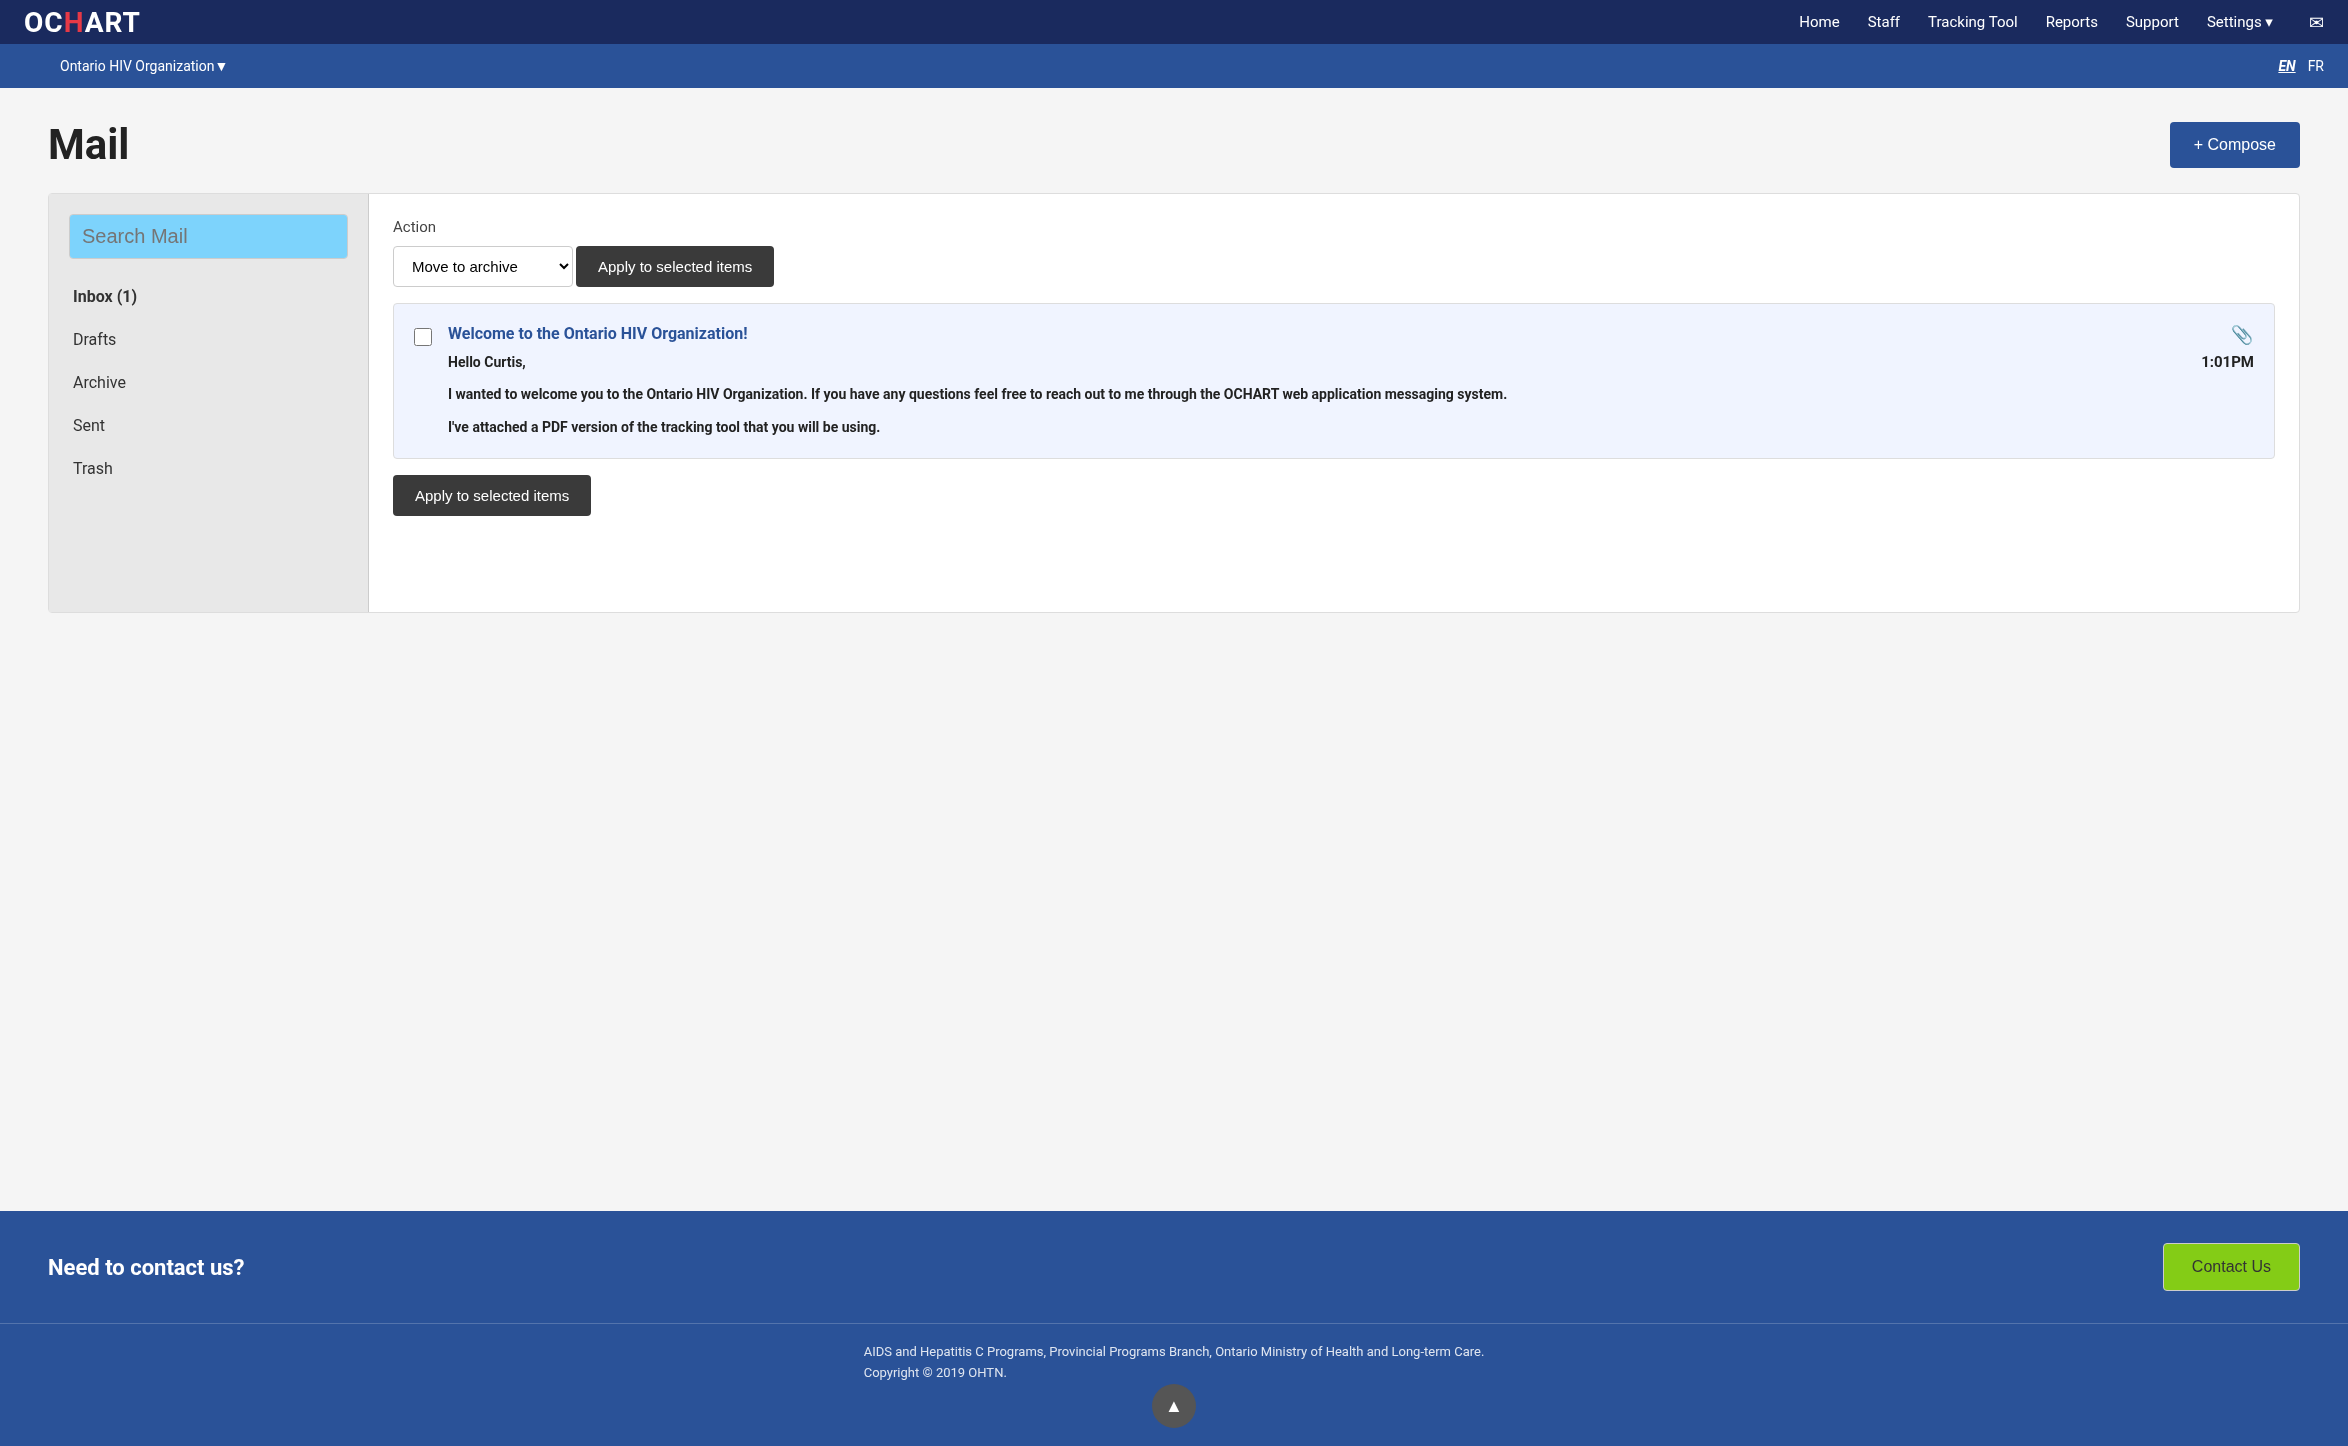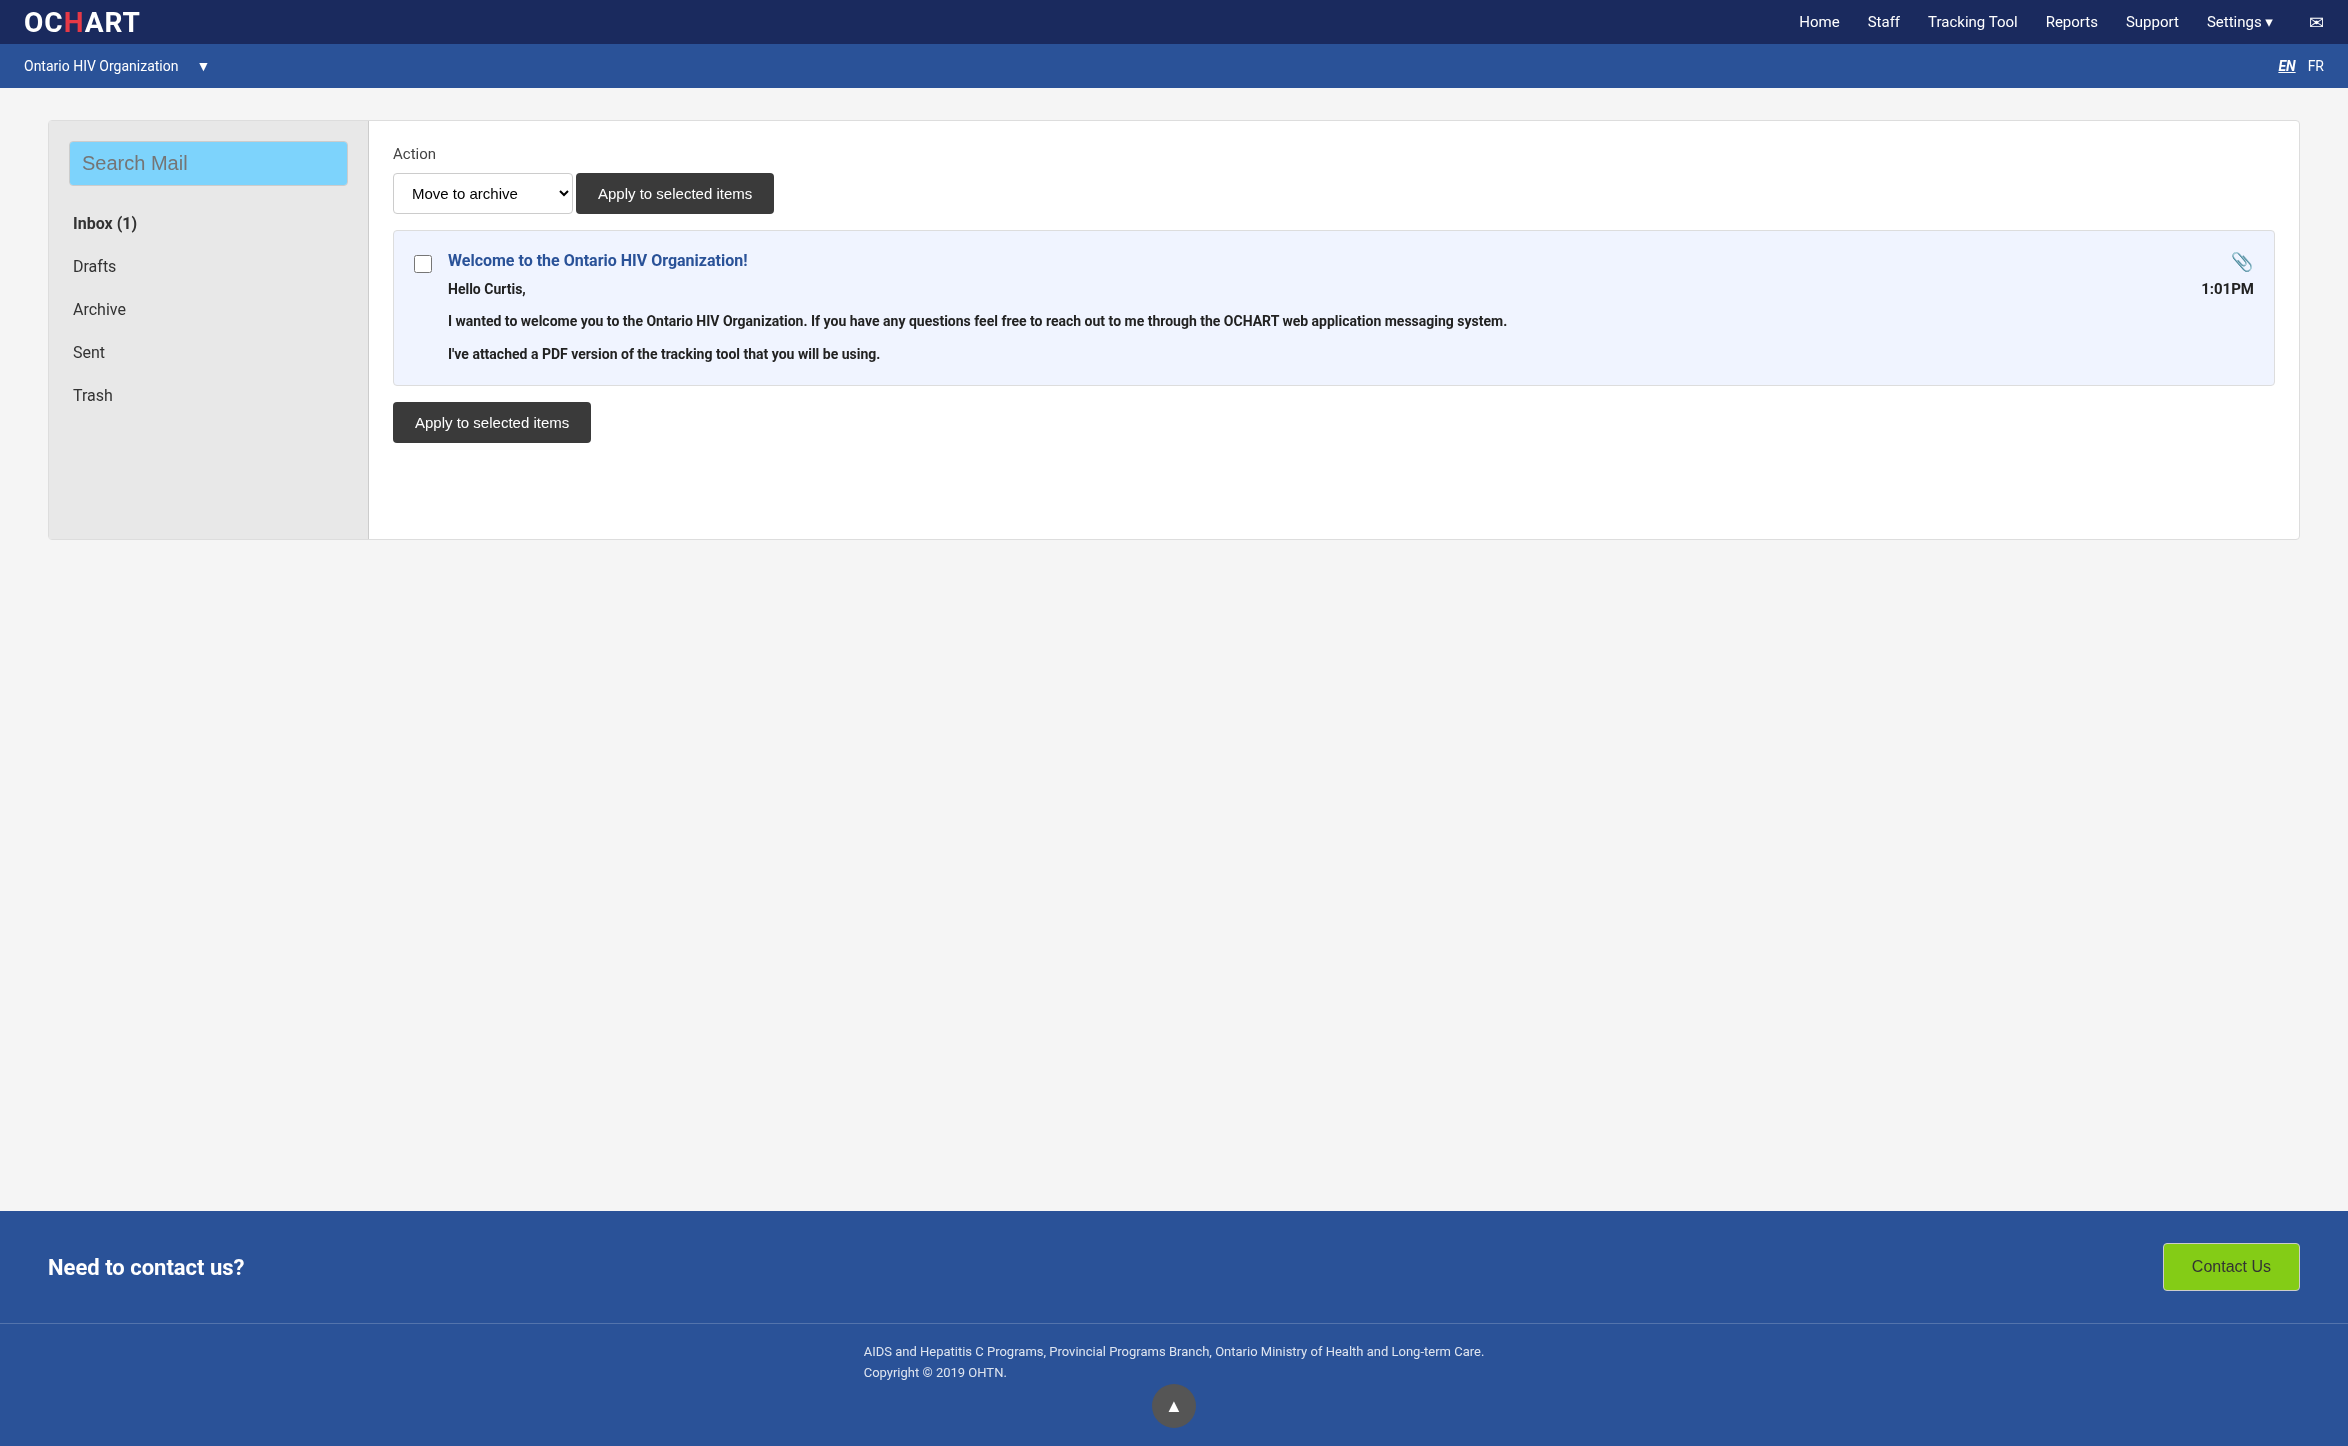--- a/index.html
+++ b/index.html
@@ -52,24 +52,25 @@
       background: #2a5298;
       padding: 0 24px;
       display: flex;
       align-items: center;
       justify-content: space-between;
       height: 44px;
     }
     .org-selector {
       display: flex;
       align-items: center;
-      gap: 18px;
+      gap: 0;
       color: white;
       font-size: 14px;
       cursor: pointer;
+      margin-left: 36px;
     }
     .lang-switcher {
       display: flex;
       gap: 12px;
       color: white;
       font-size: 14px;
     }
     .lang-switcher .active {
       font-weight: bold;
       text-decoration: underline;
@@ -334,20 +335,24 @@
     <span>Ontario HIV Organization</span>
     <span>▼</span>
   </div>
   <div class="lang-switcher">
     <span class="active">EN</span>
     <span>FR</span>
   </div>
 </div>
 
 <div class="main-content">
+  <div class="page-header">
+    <h1 class="page-title">Mail</h1>
+    <button class="compose-btn">+ Compose</button>
+  </div>
 
   <div class="mail-container">
 
     <div class="mail-sidebar">
       <div class="search-area">
         <div class="search-box">
           <input class="search-input" type="text" placeholder="Search Mail" style="">
           <button class="search-btn">
             <span>🔍</span>
           </button>

